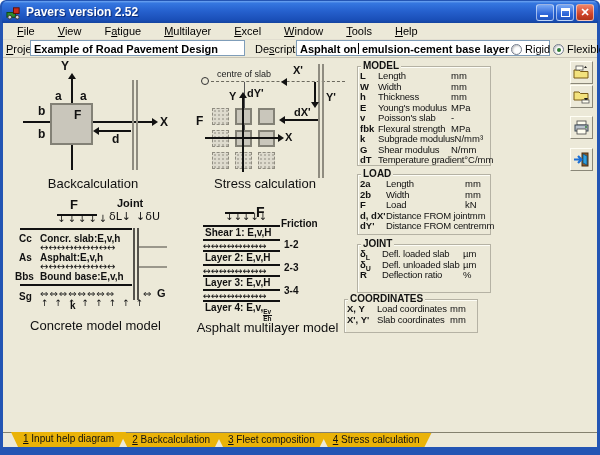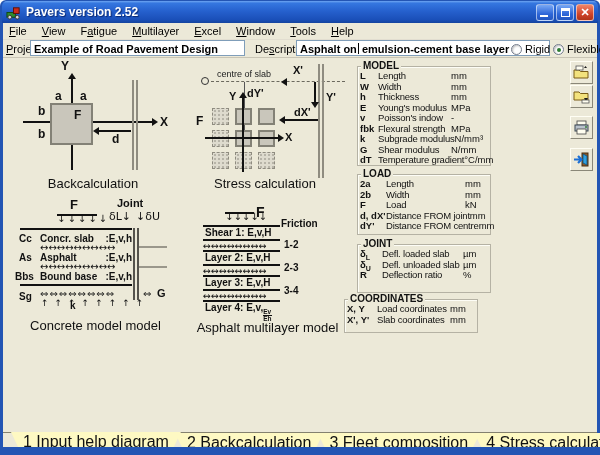--- a/index.html
+++ b/index.html
@@ -13,21 +13,21 @@
   .winbtn{width:18px;height:17px;border-radius:3px;margin-left:2px;position:relative;
     background:linear-gradient(180deg,#78a8f4,#2e66d8 60%,#2356c0);border:1px solid rgba(255,255,255,.55);}
   .winbtn.close{background:linear-gradient(180deg,#f08468,#d0442a 60%,#b03418);}
   .winbtn .glyph-min{position:absolute;left:3px;bottom:3px;width:8px;height:2px;background:#fff;}
   .winbtn .glyph-max{position:absolute;left:4px;top:3px;width:9px;height:9px;border:1px solid #fff;border-top-width:3px;}
   .winbtn .glyph-x{position:absolute;left:0;top:0;width:100%;height:100%;color:#fff;font-size:11px;font-weight:bold;
     display:flex;align-items:center;justify-content:center;line-height:1;}
   
   .menubar{position:absolute;left:3px;top:23px;width:594px;height:17px;background:#ece9d8;
     display:flex;align-items:center;gap:15px;padding-left:6px;font-size:11px;border-bottom:1px solid #e2ded0;}
-  .mitem{cursor:default;white-space:pre;}
+  .mitem{cursor:default;white-space:pre;margin-left:8px;}
   .formbar{position:absolute;left:3px;top:40px;width:594px;height:18px;background:#ece9d8;border-bottom:1px solid #c9c5b5;font-size:11px;}
   .flabel{position:absolute;top:3px;white-space:pre;}
   .textbox{position:absolute;top:0;height:16px;background:#fff;border:1px solid #7f9db9;padding:1px 3px 0 3px;
     font-weight:bold;font-size:11px;overflow:hidden;white-space:pre;display:flex;align-items:center;}
   .tbv{white-space:pre;}
   .caret{display:inline-block;width:1px;height:11px;background:#000;margin-left:1px;}
   .radio{position:absolute;top:4px;width:11px;height:11px;border-radius:50%;background:#fff;border:1px solid #747c8c;
     box-shadow:inset 1px 1px 2px rgba(0,0,0,.25);}
   .radio.checked::after{content:"";position:absolute;left:2.5px;top:2.5px;width:4px;height:4px;border-radius:50%;background:#2e7d32;}
   .rlabel{position:absolute;top:3px;}
@@ -45,40 +45,40 @@
   .ah-u{border-left:4px solid transparent;border-right:4px solid transparent;border-bottom:6px solid #111;}
   .ah-d{border-left:4px solid transparent;border-right:4px solid transparent;border-top:6px solid #111;}
   .joint{position:absolute;background:transparent;border-left:2px solid #8f8c80;border-right:2px solid #8f8c80;width:6px;}
   .joint.dark{border-color:#55534c;}
   .sq-solid{position:absolute;background:#c9c6bb;border:2px solid #838176;}
   .sq-dash{position:absolute;background:#dedbce;border:1px dashed #8f8c80;
     background-image:radial-gradient(#b7b4a8 1px,transparent 1px);background-size:4px 4px;}
   .dashdot{position:absolute;height:0;border-top:1px dashed #6b695e;}
   .circ{position:absolute;width:8px;height:8px;border:1.5px solid #333;border-radius:50%;}
   .arrowtext{position:absolute;color:#111;font-family:"DejaVu Sans",sans-serif;line-height:1;white-space:pre;}
-  .layername{position:absolute;display:flex;justify-content:space-between;font-weight:bold;font-size:10px;color:#111;line-height:1;}
+  .layername{position:absolute;display:flex;justify-content:flex-start;font-weight:bold;font-size:10px;color:#111;line-height:1;}
   .frac{display:inline-flex;flex-direction:column;vertical-align:-3px;font-size:6.5px;line-height:6px;font-weight:bold;}
   .frac b{border-bottom:1px solid #111;font-weight:bold;}
   
   .panel{position:absolute;width:134px;border:1px solid #b5b2a4;box-shadow:inset 1px 1px 0 #fdfdf6;font-size:9.5px;color:#111;}
   .ptitle{position:absolute;top:-7px;left:3px;background:#ece9d8;font-weight:bold;font-size:10px;padding:0 2px;line-height:12px;}
   .prows{position:absolute;left:2px;top:4px;right:1px;}
   .prow{display:grid;grid-template-columns:var(--c1) 1fr var(--c3);height:10.5px;line-height:10.5px;overflow:visible;}
   .psym{font-weight:bold;white-space:pre;}
   .pdesc{white-space:pre;letter-spacing:-0.2px;}
   .punit{white-space:pre;}
   .ssub{font-size:7px;}
   
   .toolbtn{position:absolute;left:567px;width:23px;height:23px;background:#ece9d8;
     border:1px solid;border-color:#fffef4 #8a8778 #8a8778 #fffef4;display:flex;align-items:center;justify-content:center;}
   
   .tabbar{position:absolute;left:3px;top:432px;width:594px;height:15px;background:#ece9d8;border-top:1px solid #84816f;
     display:flex;align-items:flex-start;padding-left:8px;}
-  .tab{position:relative;height:14px;padding:1px 12px 0 12px;font-size:16px;white-space:pre;color:#111;
-    clip-path:polygon(0 0,100% 0,calc(100% - 7px) 100%,7px 100%);background:#fef9c3;margin-right:-6px;
+  .tab{position:relative;height:14px;padding:1px 12px 0 12px;font-size:10px;white-space:pre;color:#111;
+    clip-path:polygon(0 0,100% 0,calc(100% - 7px) 100%,7px 100%);background:#eab308;margin-right:-6px;
     filter:drop-shadow(1px 0 0 #84816f) drop-shadow(-1px 0 0 #84816f) drop-shadow(0 1px 0 #84816f);}
   .tab.active{margin-top:-1px;height:15px;z-index:2;}
 </style>
 </head>
 <body>
 
 <div class="window">
 
   <div class="titlebar">
     <svg width="15" height="15" viewBox="0 0 16 16">
@@ -269,21 +269,21 @@
             <span class="pdesc">Thickness</span>
             <span class="punit">mm</span>
           </div>
         <div class="prow">
             <span class="psym">E</span>
             <span class="pdesc">Young's modulus</span>
             <span class="punit">MPa</span>
           </div>
         <div class="prow">
             <span class="psym">v</span>
-            <span class="pdesc">Poisson's indow</span>
+            <span class="pdesc">Poisson's slab</span>
             <span class="punit">-</span>
           </div>
         <div class="prow">
             <span class="psym">fbk</span>
             <span class="pdesc">Flexural strength</span>
             <span class="punit">MPa</span>
           </div>
         <div class="prow">
             <span class="psym">k</span>
             <span class="pdesc">Subgrade modulus</span>

